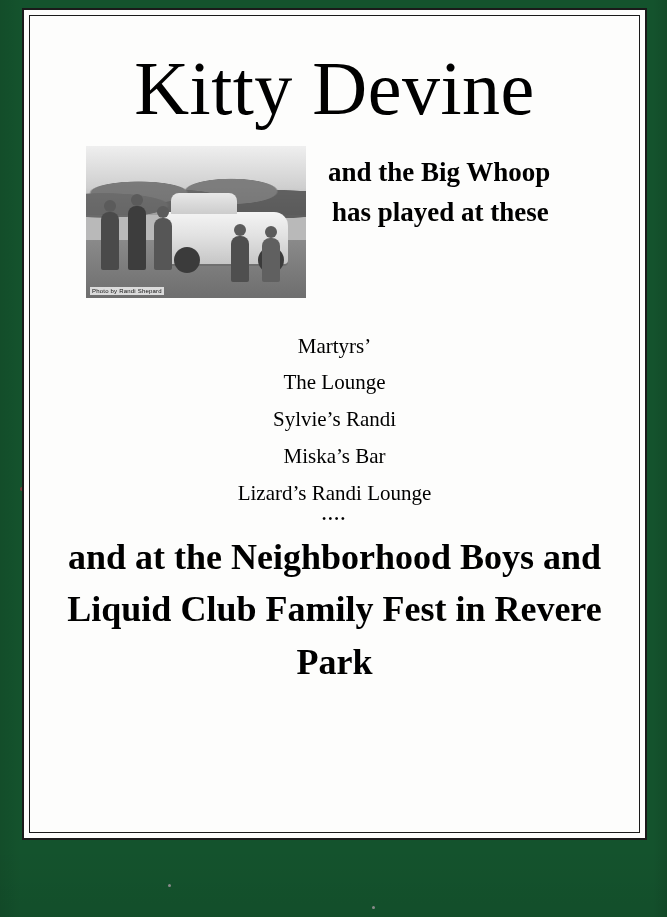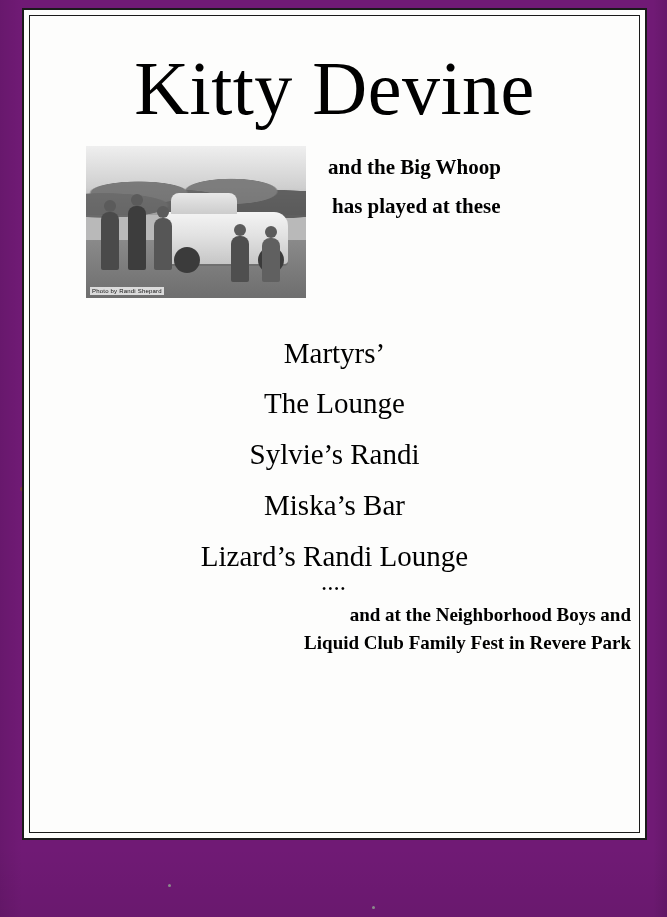--- a/index.html
+++ b/index.html
@@ -14,21 +14,21 @@
     font-family: "Liberation Serif", serif;
     overflow: hidden;
   }
 
   
   #scan-page {
     position: absolute;
     left: 0; top: 0;
     width: 667px;
     height: 917px;
-    background: #701a75;
+    background: #14532d;
   }
 
   
   #scan-shade-right {
     position: absolute;
     right: 0; top: 0;
     width: 14px; height: 917px;
     background: linear-gradient(to right, rgba(0,0,0,0.00), rgba(0,0,0,0.09));
   }
   #scan-shade-bottom {
@@ -183,63 +183,62 @@
     padding: 1px 2px;
     letter-spacing: .2px;
   }
 
   .intro-text {
     flex: 1 1 auto;
     padding-left: 22px;
     padding-top: 6px;
   }
   .intro-line {
-    font-size: 21px;
+    font-size: 27px;
     line-height: 1.5;
     color: #000;
     font-weight: 700;
     font-family: "Liberation Serif", serif;
     text-align: left;
   }
   .intro-line.l1 { padding-left: 0; }
-  .intro-line.l2 { padding-left: 4px; margin-top: 8px; }
+  .intro-line.l2 { padding-left: 4px; }
   .intro-line.l3 { padding-left: 34px; }
 
   .venue-list {
     margin-top: 30px;
     text-align: center;
   }
   .venue {
-    font-size: 29px;
+    font-size: 21px;
     line-height: 1.75;
     color: #000;
     font-family: "Liberation Serif", serif;
   }
 
   .dots {
     text-align: center;
     font-size: 12px;
     letter-spacing: 2px;
     color: #000;
     line-height: 1;
     margin-top: 2px;
     margin-bottom: 6px;
   }
 
   .footer-lines {
     text-align: center;
     margin-top: 6px;
   }
   .footer-line {
-    font-size: 19px;
+    font-size: 36px;
     line-height: 1.45;
     font-weight: 700;
     color: #000;
     font-family: "Liberation Serif", serif;
-    text-align: right;
   }
 
   
   .speck {
     position: absolute;
     background: #8b8b8b;
     border-radius: 50%;
   }
 </style>
 </head>

